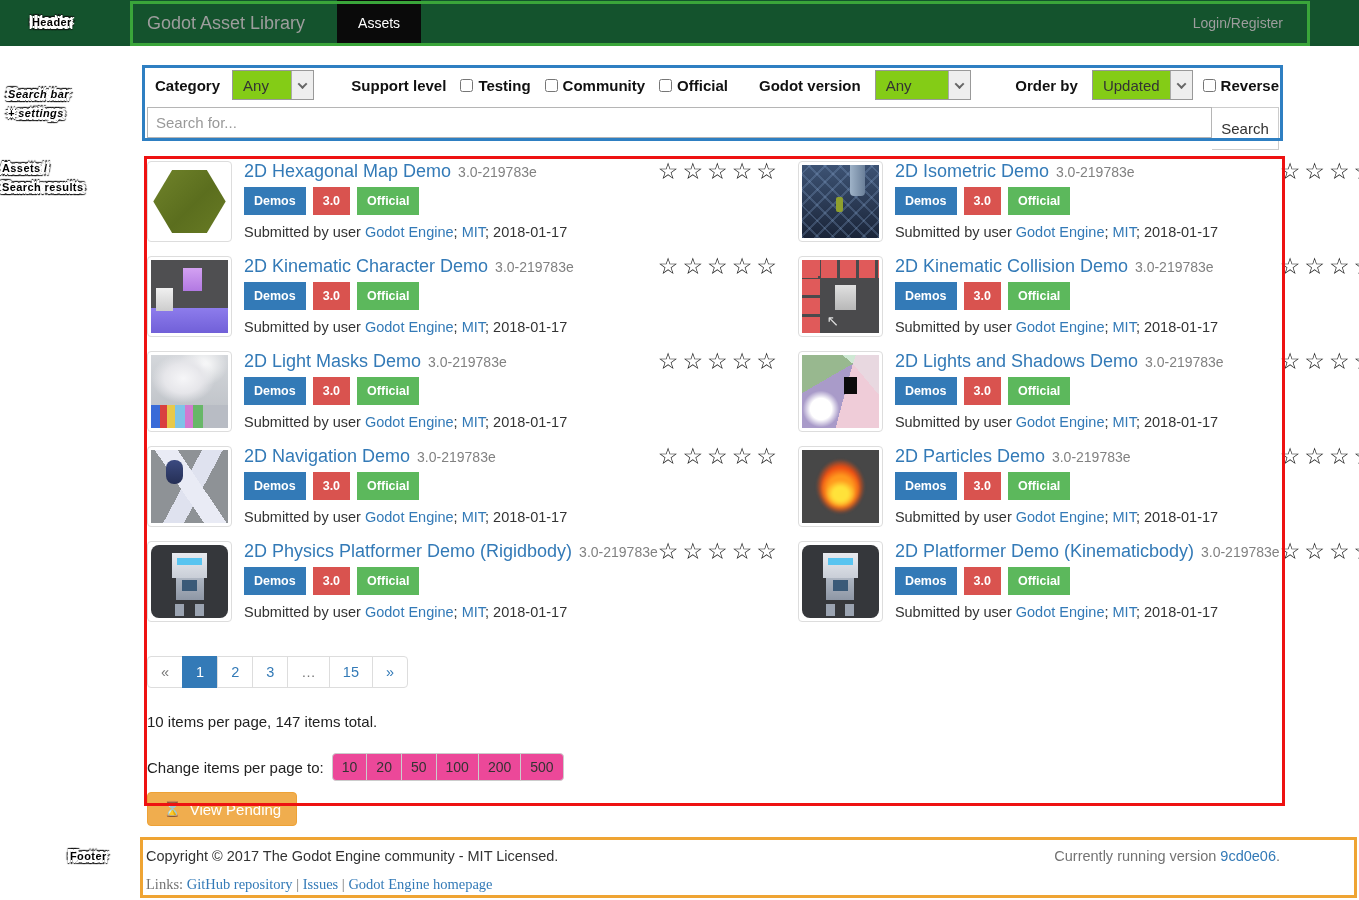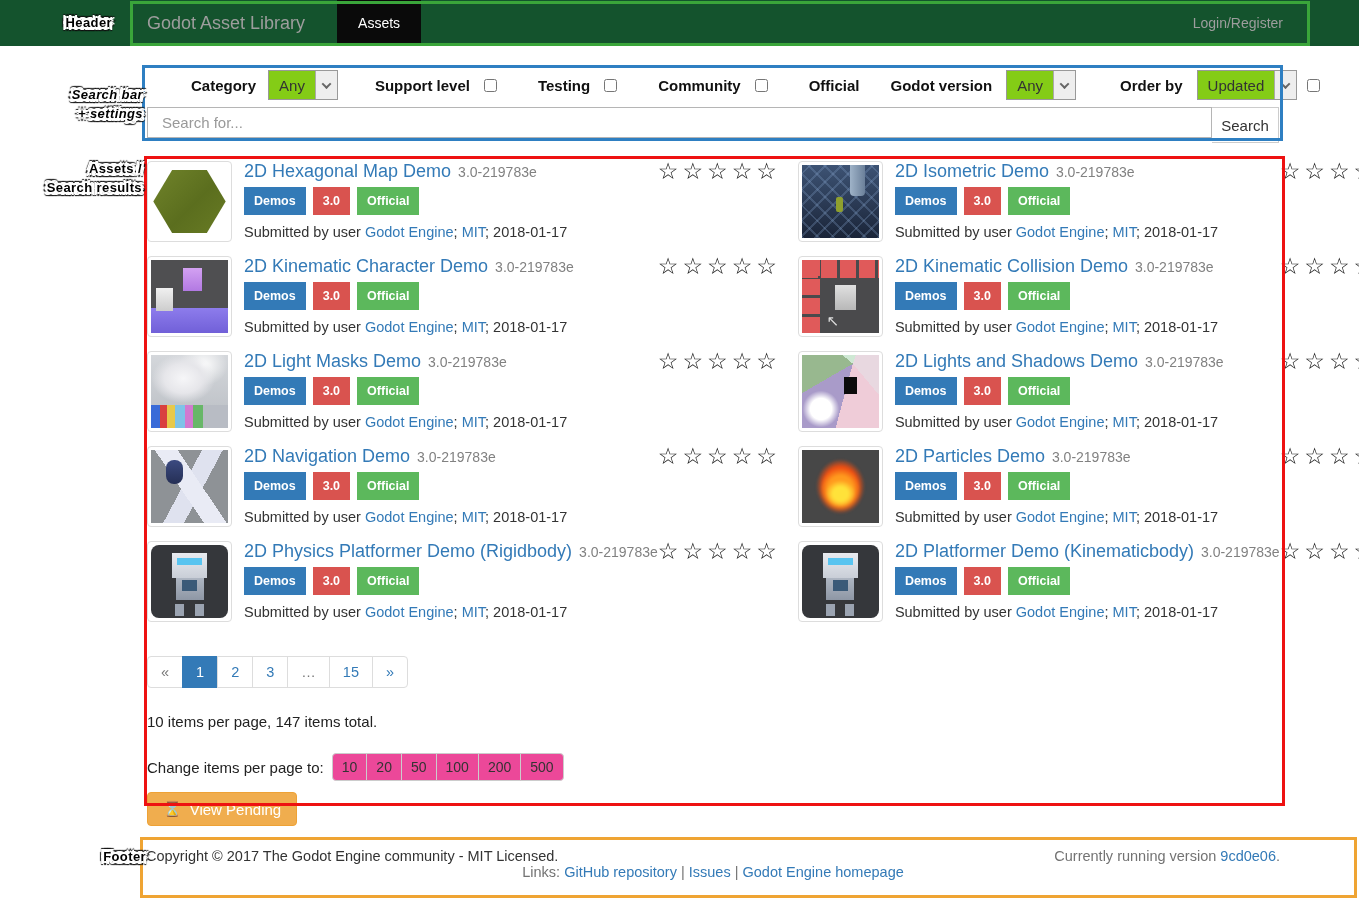--- a/index.html
+++ b/index.html
@@ -21,54 +21,54 @@
   .login { position:absolute; right:76px; top:0; height:46px; display:flex; align-items:center; color:#9d9d9d; font-size:14px; }
 
   
   .abox { position:absolute; pointer-events:none; border-style:solid; z-index:50; }
   .abox-header { left:130px; top:1px;  width:1180px; height:45px; border-width:3px; border-color:#3aa53a; }
   .abox-search { left:142px; top:65px; width:1141px; height:76px; border-width:3px; border-color:#2e7fc2; }
   .abox-assets { left:144px; top:156px; width:1141px; height:650px; border-width:3px; border-color:#ee1111; }
   .abox-footer { left:140px; top:837px; width:1217px; height:61px; border-width:3px; border-color:#efa433; }
 
   
-  .note { position:absolute; z-index:60; font-weight:bold; color:#000; font-size:13px; line-height:19px;
-    text-align:right; letter-spacing:.4px; pointer-events:none;
+  .note { position:absolute; z-index:60; font-weight:bold; color:#000; font-size:11px; line-height:19px;
+    text-align:left; letter-spacing:.4px; pointer-events:none;
     text-shadow:
       -2px -2px 0 #fff, 0 -2px 0 #fff, 2px -2px 0 #fff, -2px 0 0 #fff, 2px 0 0 #fff,
       -2px 2px 0 #fff, 0 2px 0 #fff, 2px 2px 0 #fff,
       -3px -3px 0 #fff, 3px -3px 0 #fff, -3px 3px 0 #fff, 3px 3px 0 #fff,
       -4px 0 1px #111, 4px 0 1px #111, 0 -4px 1px #111, 0 4px 1px #111,
       -3px -4px 1px #111, 3px 4px 1px #111, -3px 4px 1px #111, 3px -4px 1px #111; }
   .note-header { left:32px; top:13px; width:80px; }
   .note-search { left:8px;  top:85px; width:135px;font-style:italic; }
   .note-assets { left:2px;  top:159px; width:140px; }
   .note-footer { left:70px; top:847px; width:76px; }
 
   
   .search-panel { position:absolute; left:147px; top:69px; width:1132px; z-index:5; }
   .search-row1 { display:flex; align-items:center; height:32px; padding-left:8px; }
-  .blabel { font-weight:bold; font-size:15px; color:#111; white-space:nowrap;margin-left:36px; }
+  .blabel { font-weight:bold; font-size:15px; color:#111; white-space:nowrap; }
   .select { display:flex; align-items:stretch; height:30px; border:1px solid #999; background:#84cc16; cursor:pointer; }
   .select-value { display:flex; align-items:center; padding:0 10px; font-size:15px; color:#333; flex:1; }
   .caret-zone { width:22px; background:#eee; border-left:1px solid #aaa; display:flex; align-items:center; justify-content:center; }
   .chev { display:inline-block; width:7px; height:7px; border-right:2px solid #666; border-bottom:2px solid #666; transform:rotate(45deg) translate(-1px,-1px); }
   .sel-category { width:108px; margin-left:12px; }
   .sel-version  { width:127px; margin-left:14px; }
   .sel-order    { width:104px; margin-left:14px; }
   .chk { width:13px; height:13px; margin:0 5px 0 0; vertical-align:-1px; }
   .chk-item { display:flex; align-items:center; margin-left:14px; }
   .ml-lg { margin-left:37px; }
   .ml-xl { margin-left:31px; }
   .ml-md { margin-left:44px; }
   .ml-sm { margin-left:10px; }
   .search-row2 { display:flex; margin-top:6px; }
-  .search-input { flex:1; height:31px; border:1px solid #b5b5b5; padding:0 14px; font-size:15px; font-family:"Liberation Sans",sans-serif; color:#701a75; }
+  .search-input { flex:1; height:31px; border:1px solid #b5b5b5; padding:0 8px; font-size:15px; font-family:"Liberation Sans",sans-serif; color:#701a75; }
   .search-input::placeholder { color:#999; }
-  .search-btn { width:67px; height:36px; background:#fff; border:1px solid #ccc; border-left:none; font-size:15px; color:#333; font-family:"Liberation Sans",sans-serif; cursor:pointer; }
+  .search-btn { width:67px; height:43px; background:#fff; border:1px solid #ccc; border-left:none; font-size:15px; color:#333; font-family:"Liberation Sans",sans-serif; cursor:pointer; }
 
   
   .assets-section { position:absolute; left:147px; top:159px; width:1135px; z-index:5; }
   .asset-grid { display:grid; grid-template-columns:1fr 1fr; column-gap:17px; grid-auto-rows:95px; }
   .asset-item { display:flex; padding-top:2px; }
   .thumb { width:85px; height:81px; flex:0 0 85px; border:1px solid #ddd; border-radius:4px; background:#fff; padding:3px; margin-right:12px; display:block; }
   .thumb-art { width:100%; height:100%; position:relative; overflow:hidden; }
   .asset-body { flex:1; min-width:0; position:relative; }
   .asset-head { display:flex; align-items:flex-start; white-space:nowrap; }
   .asset-title { font-size:18px; color:#337ab7; flex:0 0 auto; }
@@ -151,21 +151,21 @@
   .size-btn.last { border-radius:0 4px 4px 0; }
   .pending-btn { margin-top:11px; display:inline-flex; align-items:center; gap:8px; background:#f0ad4e; border:1px solid #eea236; color:#fff; font-size:15px; padding:7px 15px; border-radius:4px; cursor:pointer; font-family:"Liberation Sans",sans-serif; }
   .pending-icon { font-size:15px; }
 
   
   .app-footer { position:absolute; left:140px; top:837px; width:1217px; height:61px; padding:11px 77px 8px 6px; font-size:14.5px; z-index:5; }
   .foot-row1 { display:flex; justify-content:space-between; }
   .foot-copy { color:#333; }
   .foot-running { color:#737373; }
   .foot-running a { color:#337ab7; }
-  .foot-row2 { text-align:center; color:#737373; }
+  .foot-row2 { text-align:left; margin-top:12px; color:#737373;font-family:Liberation Serif, serif; }
   .foot-row2 a { color:#337ab7; }
 </style>
 </head>
 <body>
 
 <div class="app-header">
   <div class="header-inner">
     <a class="brand">Godot Asset Library</a>
     <a class="tab-assets">Assets</a>
   </div>

